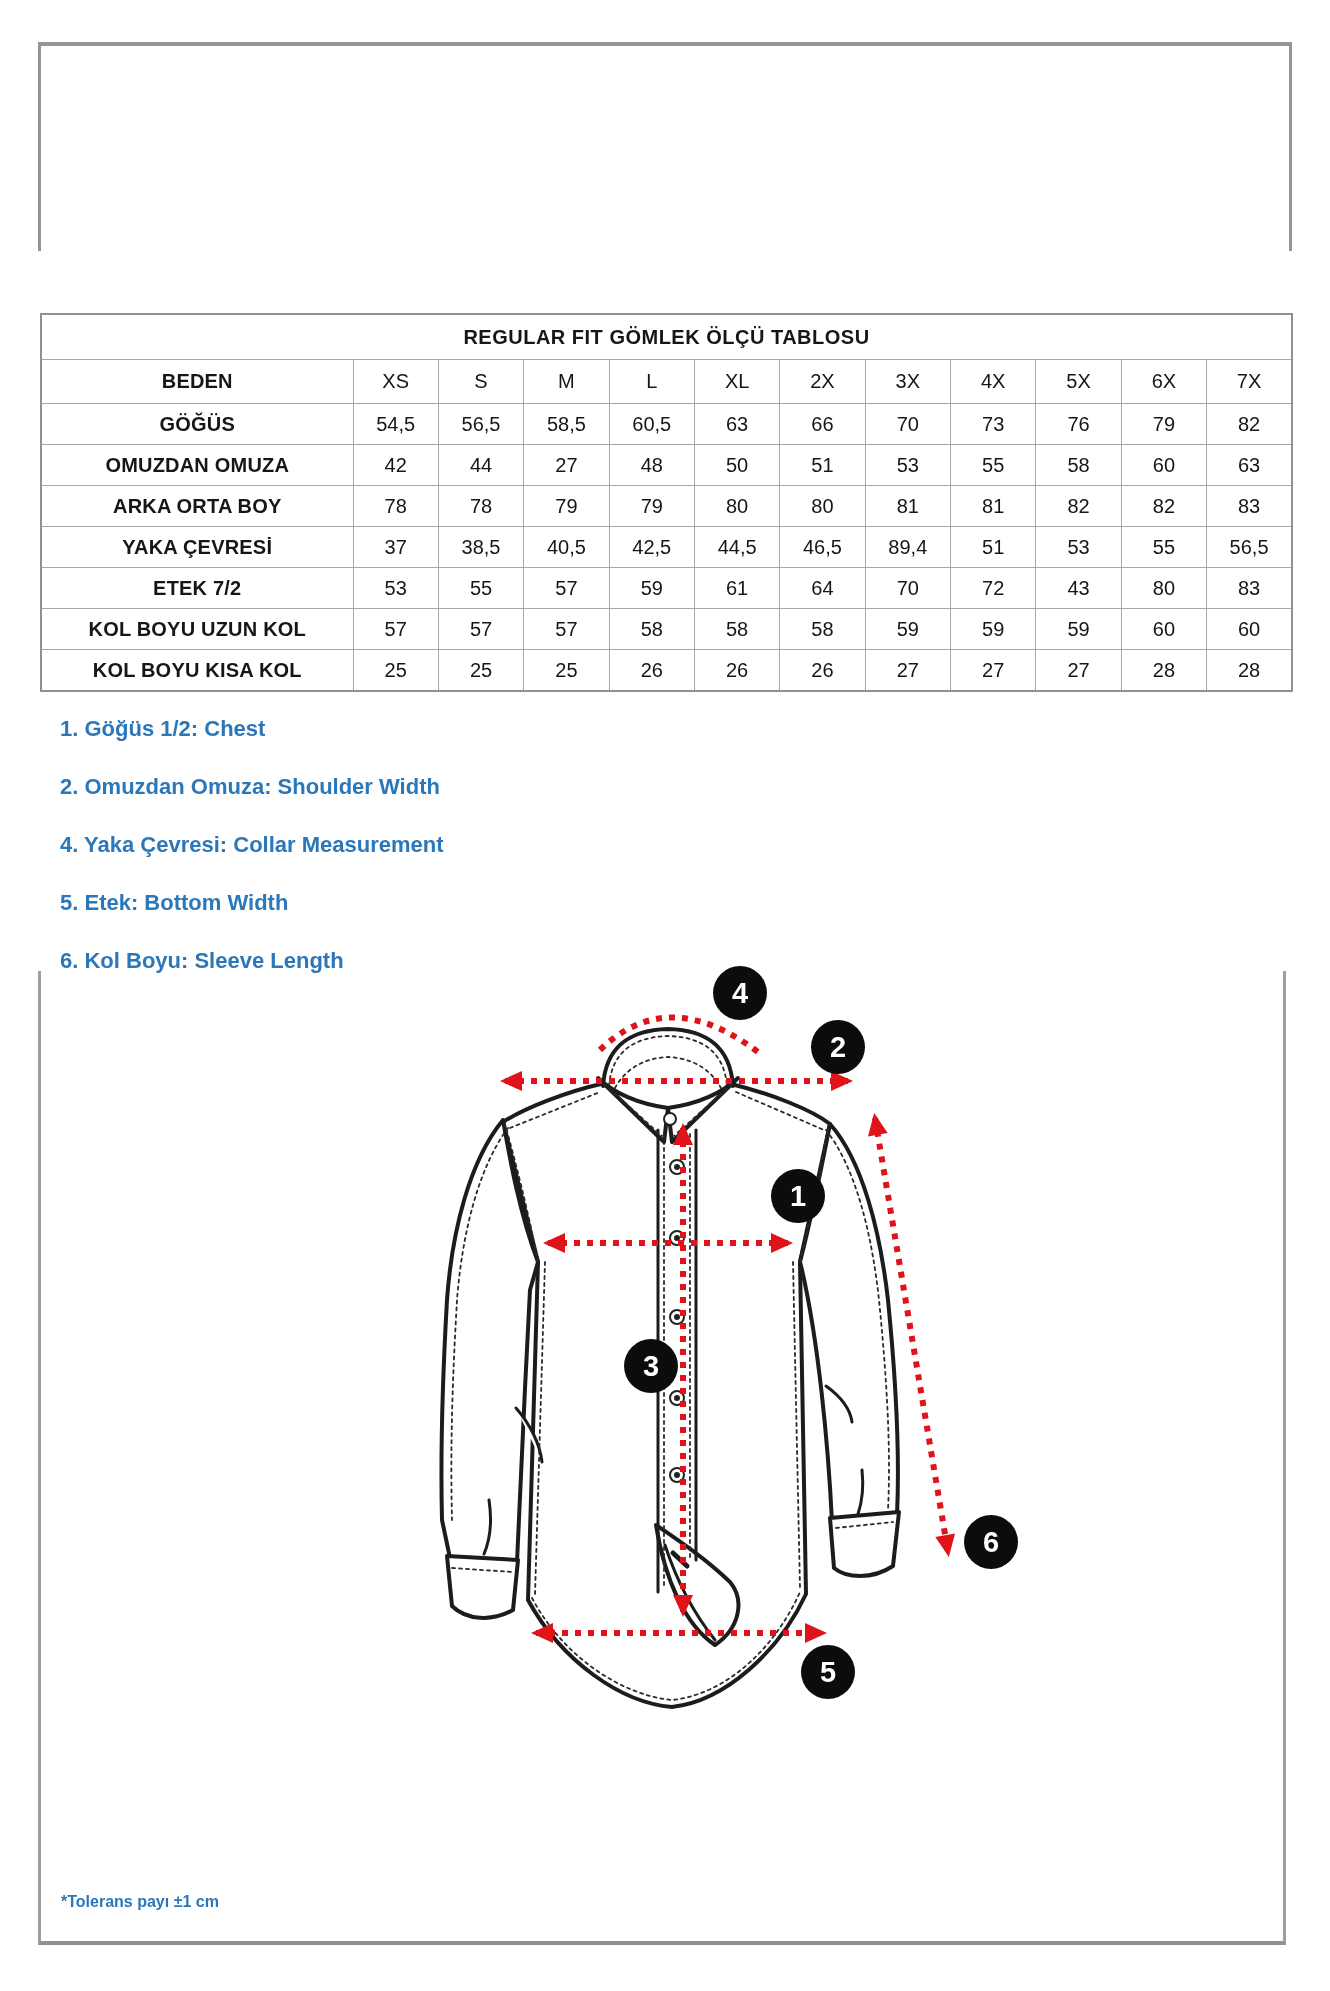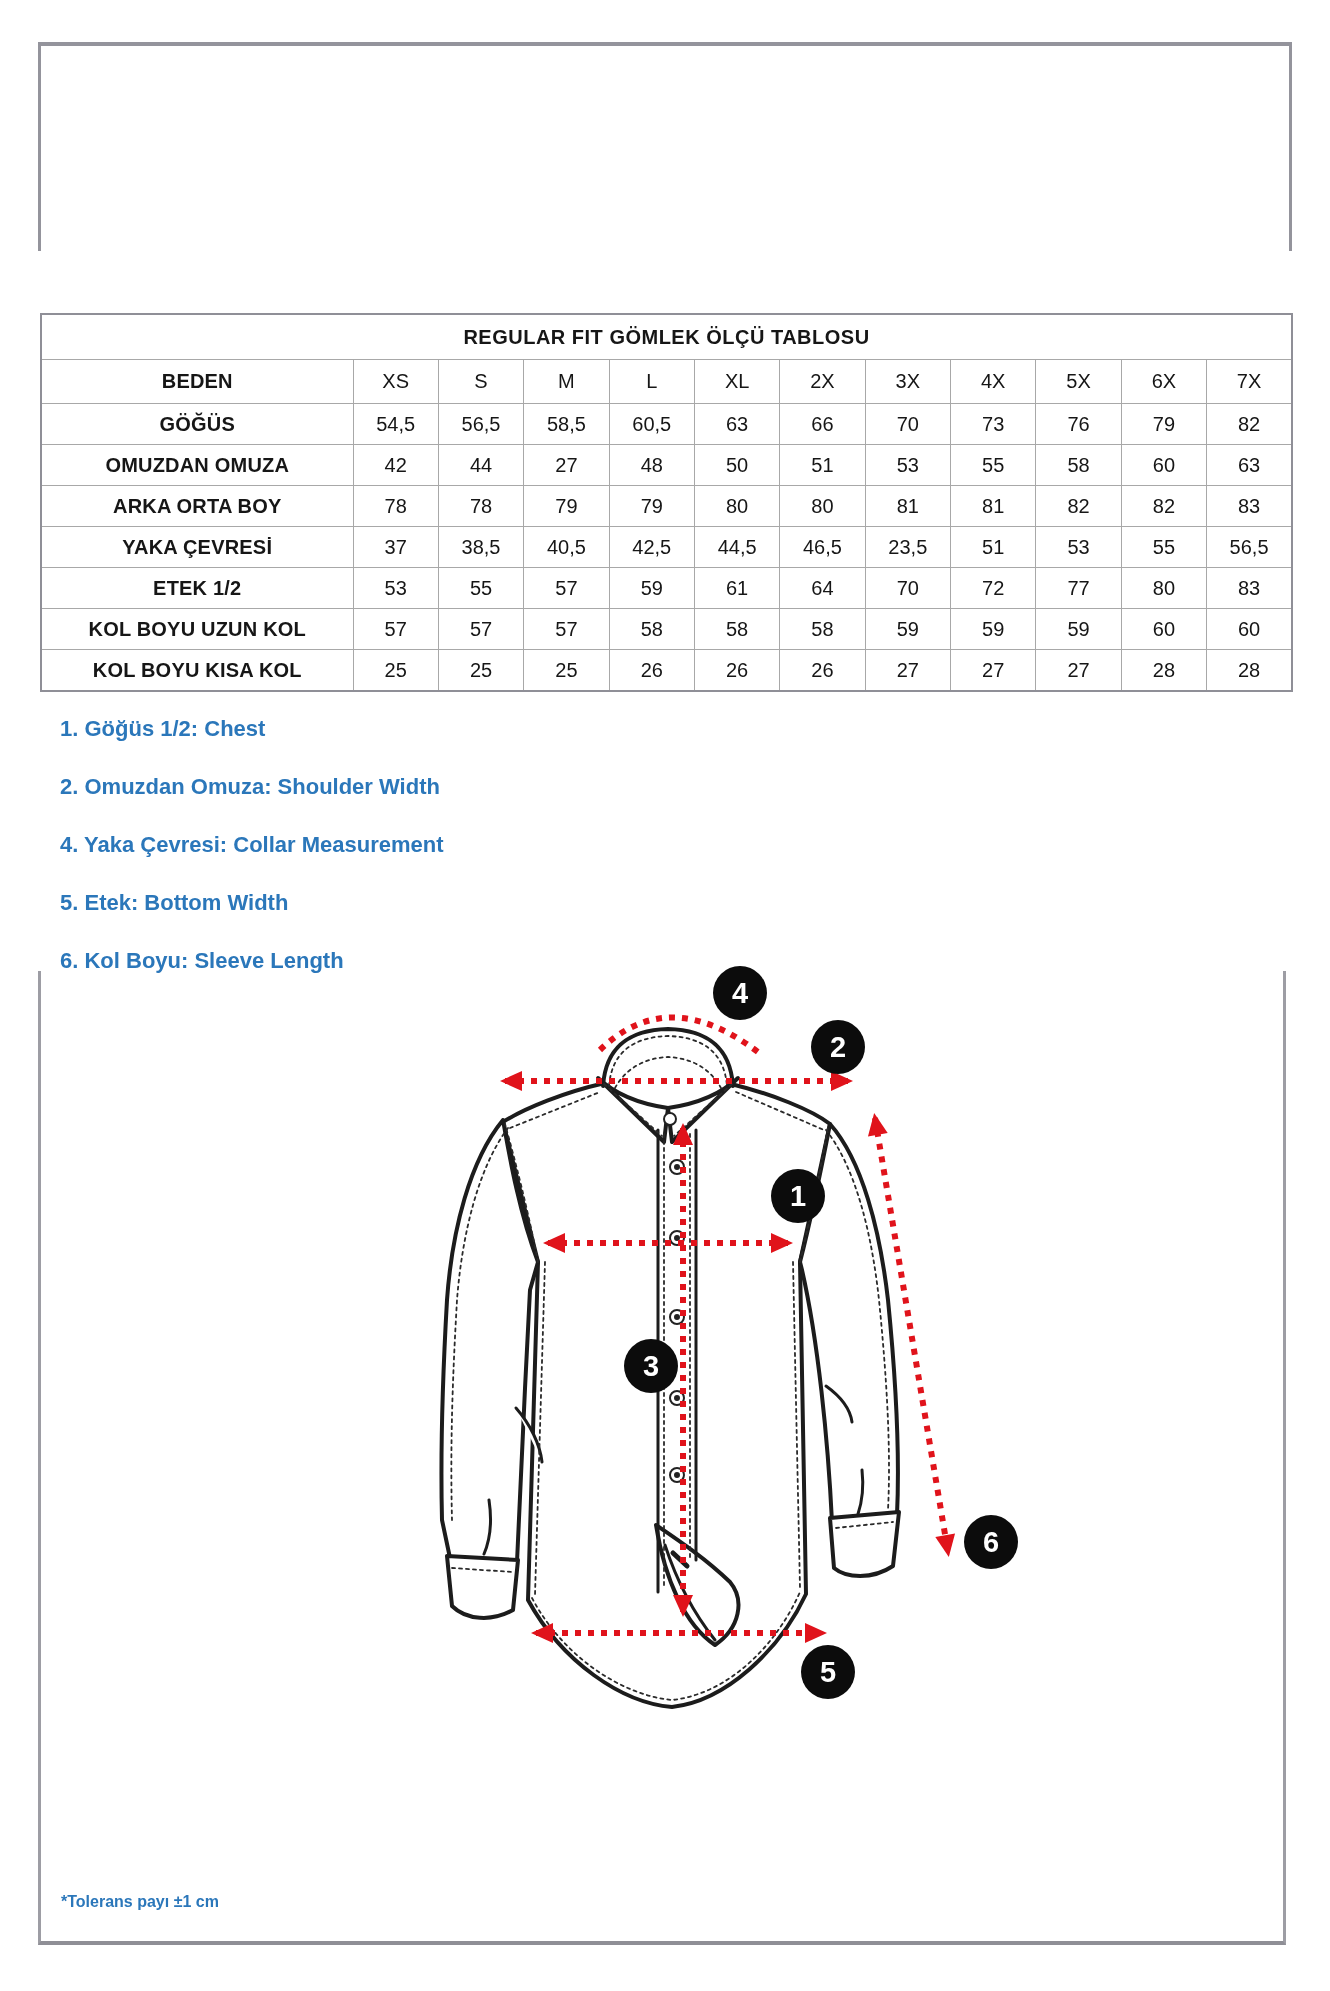--- a/index.html
+++ b/index.html
@@ -112,37 +112,37 @@
     <td>83</td>
   </tr>
   <tr>
     <td class="lbl">YAKA ÇEVRESİ</td>
     <td>37</td>
     <td>38,5</td>
     <td>40,5</td>
     <td>42,5</td>
     <td>44,5</td>
     <td>46,5</td>
-    <td>23,5</td>
+    <td>89,4</td>
     <td>51</td>
     <td>53</td>
     <td>55</td>
     <td>56,5</td>
   </tr>
   <tr>
-    <td class="lbl">ETEK 1/2</td>
+    <td class="lbl">ETEK 7/2</td>
     <td>53</td>
     <td>55</td>
     <td>57</td>
     <td>59</td>
     <td>61</td>
     <td>64</td>
     <td>70</td>
     <td>72</td>
-    <td>77</td>
+    <td>43</td>
     <td>80</td>
     <td>83</td>
   </tr>
   <tr>
     <td class="lbl">KOL BOYU UZUN KOL</td>
     <td>57</td>
     <td>57</td>
     <td>57</td>
     <td>58</td>
     <td>58</td>

